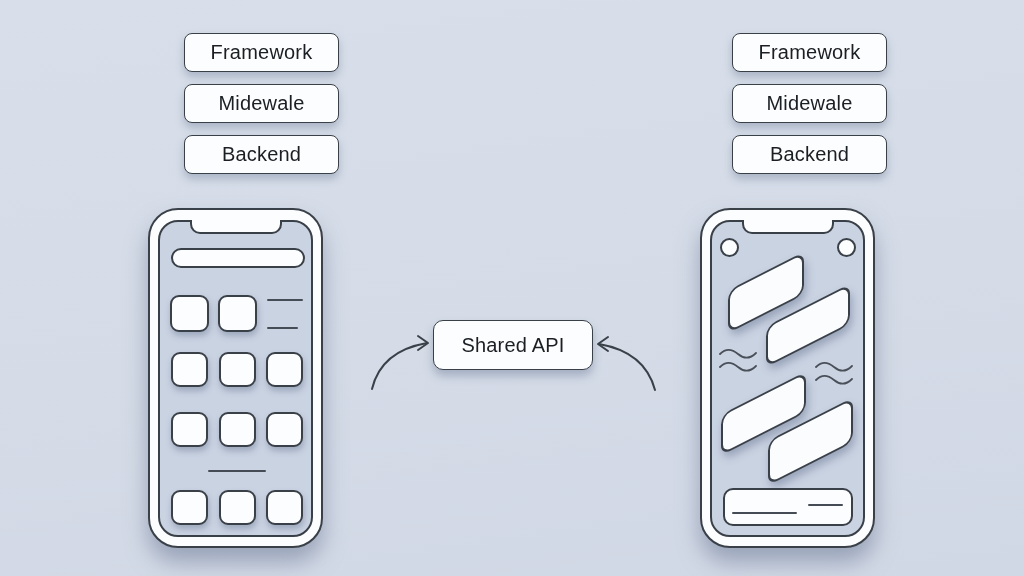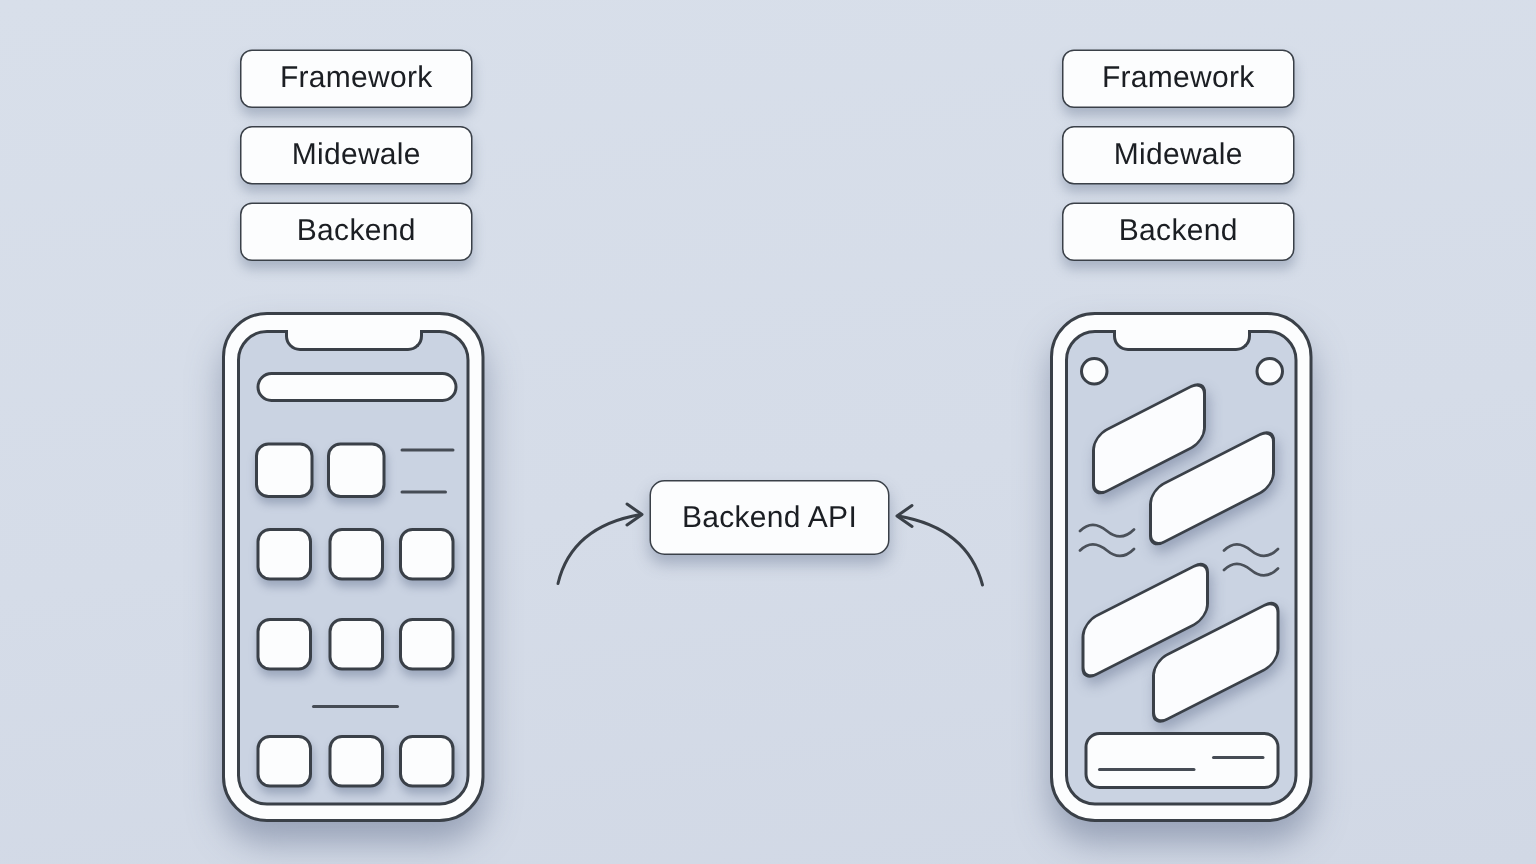--- a/index.html
+++ b/index.html
@@ -16,20 +16,21 @@
   
   .label-box {
     position: absolute;
     width: 155px; height: 39px;
     background: #fcfdfe;
     border: 1.6px solid #3a4048;
     border-radius: 8px;
     display: flex; align-items: center; justify-content: center;
     font-size: 20px; letter-spacing: .2px;
     box-shadow: 0 5px 8px rgba(98,112,140,0.38);
+    margin-left: 24px;
   }
   .lb-l1 { left:160px; top:33px; }
   .lb-l2 { left:160px; top:84px; }
   .lb-l3 { left:160px; top:135px; }
   .lb-r1 { left:708px; top:33px; }
   .lb-r2 { left:708px; top:84px; }
   .lb-r3 { left:708px; top:135px; }
 
   
   .api-box {
@@ -124,21 +125,21 @@
     <div class="label-box lb-l2">Midewale</div>
     <div class="label-box lb-l3">Backend</div>
   </div>
 
   <div>
     <div class="label-box lb-r1">Framework</div>
     <div class="label-box lb-r2">Midewale</div>
     <div class="label-box lb-r3">Backend</div>
   </div>
 
-  <div class="api-box">Backend API</div>
+  <div class="api-box">Shared API</div>
 
   <svg class="arrows" viewBox="0 0 1024 576">
     <g fill="none" stroke="#3a4048" stroke-width="2" stroke-linecap="round" stroke-linejoin="round">
       <path d="M372,389 Q381,351 427,343"></path>
       <path d="M418,336 L428,343 L418,350"></path>
     </g>
     <g fill="none" stroke="#3a4048" stroke-width="2" stroke-linecap="round" stroke-linejoin="round">
       <path d="M655,390 Q645,352 599,344"></path>
       <path d="M608,337 L598,344 L608,351"></path>
     </g>

